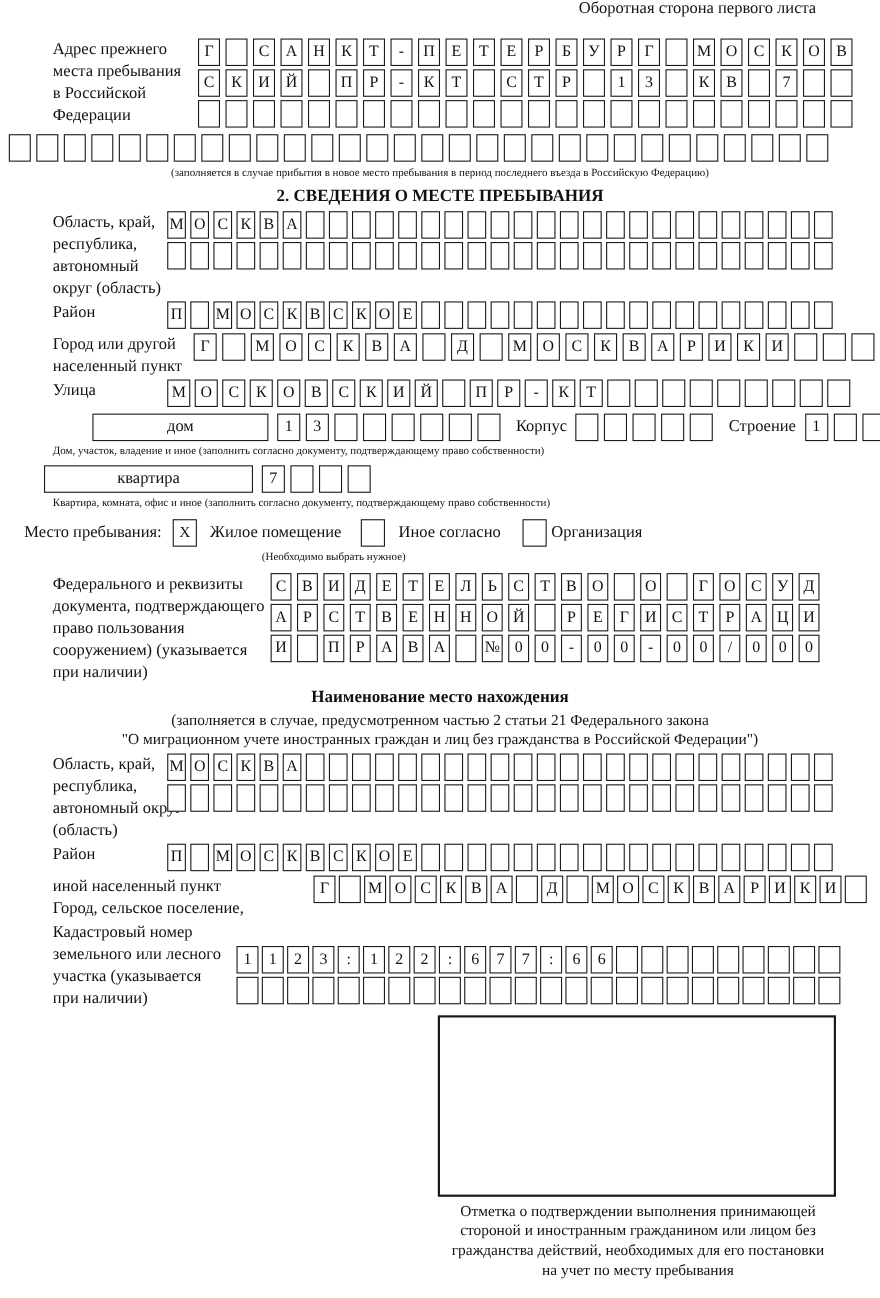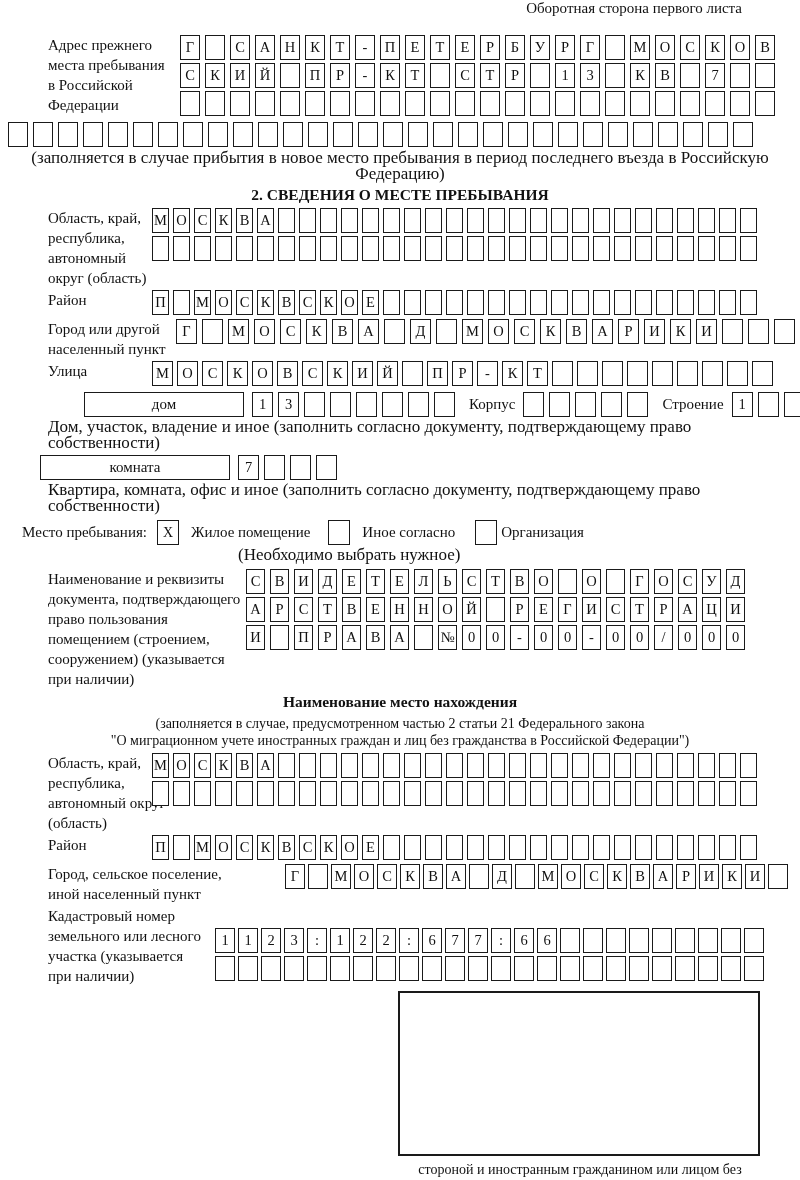--- a/index.html
+++ b/index.html
@@ -20,21 +20,21 @@
     font-size:14.5px; background:#fff;
   }
   .c-lg  { gap:5px; }  .c-lg  .cell { width:20px; }
   .c-sm  { gap:4px; }  .c-sm  .cell { width:17px; }
   .c-city{ gap:5px; }  .c-city .cell{ width:21px; }
   .c-street{ gap:4px;} .c-street .cell{ width:21px; }
   .c-house{ gap:5px; } .c-house .cell{ width:21px; }
   .c-doc { gap:5px; }  .c-doc .cell { width:19px; }
   .c-accity{ gap:3px;} .c-accity .cell{ width:20px; }
   .c-cad { gap:3px; }  .c-cad .cell { width:20px; }
-  .caption { font-size:17px; line-height:16px; }
+  .caption { font-size:10px; line-height:16px; }
   .center { text-align:center; }
   .sect-title { font-weight:bold; font-size:15.5px; text-align:center; }
   .inputbox {
     border:1.5px solid #1a1a1a; height:25px; display:flex;
     align-items:center; justify-content:center; font-size:15px; flex:0 0 auto;
   }
   .checkbox {
     width:22px; height:25px; border:1.5px solid #1a1a1a;
     display:inline-flex; align-items:center; justify-content:center;
     font-size:14px; flex:0 0 auto;
@@ -369,21 +369,21 @@
   <div class="cellrow c-house">
       <span class="cell">1</span>
       <span class="cell"></span>
       <span class="cell"></span>
       <span class="cell"></span>
     </div>
 </div>
 <div class="caption" style="margin-top:2px; padding-left:48px;">Дом, участок, владение и иное (заполнить согласно документу, подтверждающему право собственности)</div>
 
 <div class="frow" style="margin-top:4px; margin-left:40px; align-items:center;">
-  <div class="inputbox" style="width:190px;">комната</div>
+  <div class="inputbox" style="width:190px;">квартира</div>
   <div class="cellrow c-house" style="margin-left:8px;">
       <span class="cell">7</span>
       <span class="cell"></span>
       <span class="cell"></span>
       <span class="cell"></span>
     </div>
 </div>
 <div class="caption" style="margin-top:2px; padding-left:48px;">Квартира, комната, офис и иное (заполнить согласно документу, подтверждающему право собственности)</div>
 
 <div class="stay-row" style="margin-top:6px; padding-left:22px;">
@@ -392,24 +392,23 @@
   <span style="margin-left:12px;text-align:right;">Жилое помещение</span>
   <span class="checkbox" style="margin-left:18px;"></span>
   <span style="margin-left:12px;">Иное согласно</span>
   <span class="checkbox" style="margin-left:20px;"></span>
   <span style="margin-left:4px;">Организация</span>
 </div>
 <div class="caption" style="margin-top:2px; margin-left:238px;">(Необходимо выбрать нужное)</div>
 
 <div class="frow" style="margin-top:6px;">
   <div class="lbl" style="width:246px;">
-    <div>Наименование и реквизиты</div>
+    <div>Федерального и реквизиты</div>
     <div>документа, подтверждающего</div>
     <div>право пользования</div>
-    <div>помещением (строением,</div>
     <div>сооружением) (указывается</div>
     <div>при наличии)</div>
   </div>
   <div class="rows">
     <div class="cellrow c-doc">
         <span class="cell">С</span>
         <span class="cell">В</span>
         <span class="cell">И</span>
         <span class="cell">Д</span>
         <span class="cell">Е</span>
@@ -586,22 +585,22 @@
       <span class="cell"></span>
       <span class="cell"></span>
       <span class="cell"></span>
       <span class="cell"></span>
       <span class="cell"></span>
     </div>
 </div>
 
 <div class="frow" style="margin-top:4px;">
   <div class="lbl" style="width:285px;">
+    <div>иной населенный пункт</div>
     <div>Город, сельское поселение,</div>
-    <div>иной населенный пункт</div>
   </div>
   <div class="cellrow c-accity">
       <span class="cell">Г</span>
       <span class="cell"></span>
       <span class="cell">М</span>
       <span class="cell">О</span>
       <span class="cell">С</span>
       <span class="cell">К</span>
       <span class="cell">В</span>
       <span class="cell">А</span>
@@ -680,16 +679,17 @@
         <span class="cell"></span>
         <span class="cell"></span>
         <span class="cell"></span>
         <span class="cell"></span>
       </div>
   </div>
 </div>
 
 <div class="stamp-box" style="margin-top:5px;"></div>
 <div class="stamp-caption" style="margin-top:5px;">
+  <div>Отметка о подтверждении выполнения принимающей</div>
   <div>стороной и иностранным гражданином или лицом без</div>
   <div>гражданства действий, необходимых для его постановки</div>
   <div>на учет по месту пребывания</div>
 </div>
 
 </body></html>

